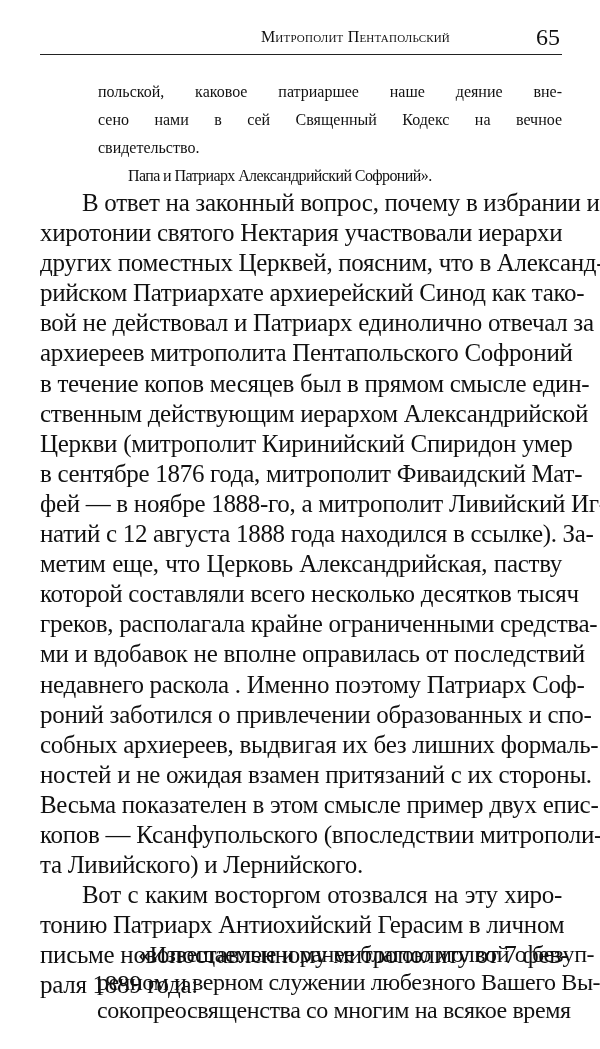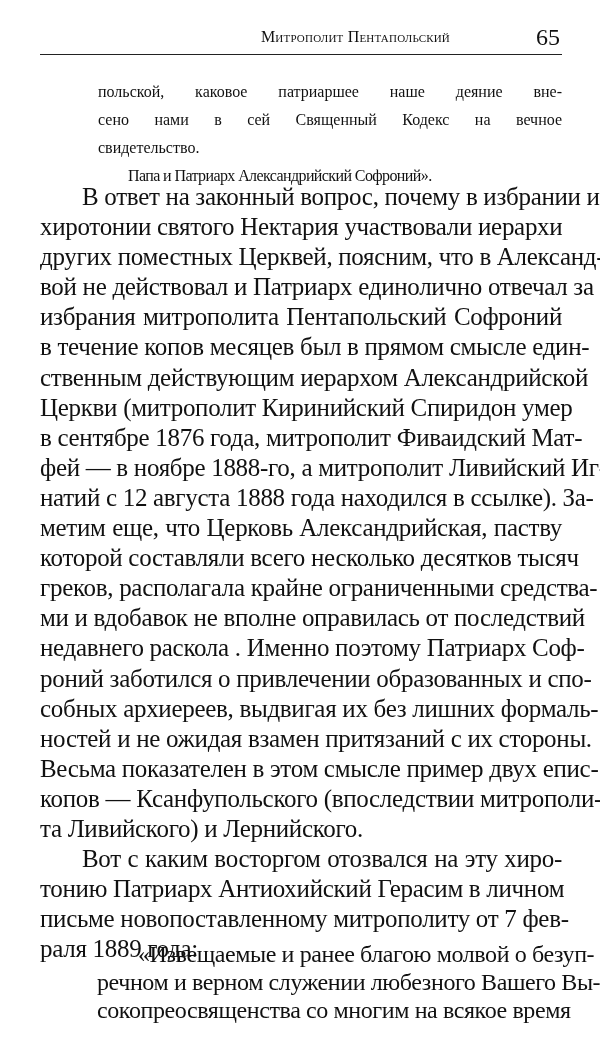--- a/index.html
+++ b/index.html
@@ -17,21 +17,21 @@
     position: absolute; right: 112px; top: 0;
     font-size: 16px; font-variant: small-caps; letter-spacing: 0.2px; line-height: 30px;
   }
   .page-number {
     position: absolute; right: 2px; top: 0; font-size: 24px; line-height: 30px;
   }
   .quote-top { position: absolute; left: 58px; top: 78px; width: 464px; font-size: 16px; line-height: 28px; }
   .quote-top .ln { white-space: nowrap; text-align: justify; text-align-last: justify; display:block; }
   .quote-top .ln.last { text-align-last: left; }
   .signature { display:block; padding-left: 30px; letter-spacing: -0.6px; white-space: nowrap; }
-  .body-text { position: absolute; left: 0; top: 182px; width: 522px; font-size: 25px; line-height: 30.1px; }
+  .body-text { position: absolute; left: 0; top: 188px; width: 522px; font-size: 25px; line-height: 30.1px; }
   .body-text .ln { display:block; white-space: nowrap; text-align: justify; text-align-last: justify; letter-spacing: -0.3px; }
   .body-text .ln.indent { padding-left: 42px; }
   .body-text .ln.last { text-align-last: left; }
   .quote-bottom { position: absolute; left: 57px; top: 940px; width: 465px; font-size: 24px; line-height: 28px; }
   .quote-bottom .ln { display:block; white-space: nowrap; text-align: justify; text-align-last: justify; letter-spacing: -0.4px; }
   .quote-bottom .ln.indent { padding-left: 41px; }
 </style>
 </head>
 <body>
 
@@ -47,22 +47,23 @@
     <span class="ln">сено нами в сей Священный Кодекс на вечное</span>
     <span class="ln last">свидетельство.</span>
     <span class="signature">Папа и Патриарх Александрийский Софроний».</span>
   </div>
 
   <div class="body-text">
     <div>
       <span class="ln indent">В ответ на законный вопрос, почему в избрании и</span>
       <span class="ln">хиротонии святого Нектария участвовали иерархи</span>
       <span class="ln">других поместных Церквей, поясним, что в Александ-</span>
+      <span class="ln">рийском Патриархате архиерейский Синод как тако-</span>
       <span class="ln">вой не действовал и Патриарх единолично отвечал за</span>
-      <span class="ln">избрания митрополита Пентапольский Софроний</span>
+      <span class="ln">архиереев митрополита Пентапольского Софроний</span>
       <span class="ln">в течение копов месяцев был в прямом смысле един-</span>
       <span class="ln">ственным действующим иерархом Александрийской</span>
       <span class="ln">Церкви (митрополит Киринийский Спиридон умер</span>
       <span class="ln">в сентябре 1876 года, митрополит Фиваидский Мат-</span>
       <span class="ln">фей — в ноябре 1888-го, а митрополит Ливийский Иг-</span>
       <span class="ln">натий с 12 августа 1888 года находился в ссылке). За-</span>
       <span class="ln">метим еще, что Церковь Александрийская, паству</span>
       <span class="ln">которой составляли всего несколько десятков тысяч</span>
       <span class="ln">греков, располагала крайне ограниченными средства-</span>
       <span class="ln">ми и вдобавок не вполне оправилась от последствий</span>

